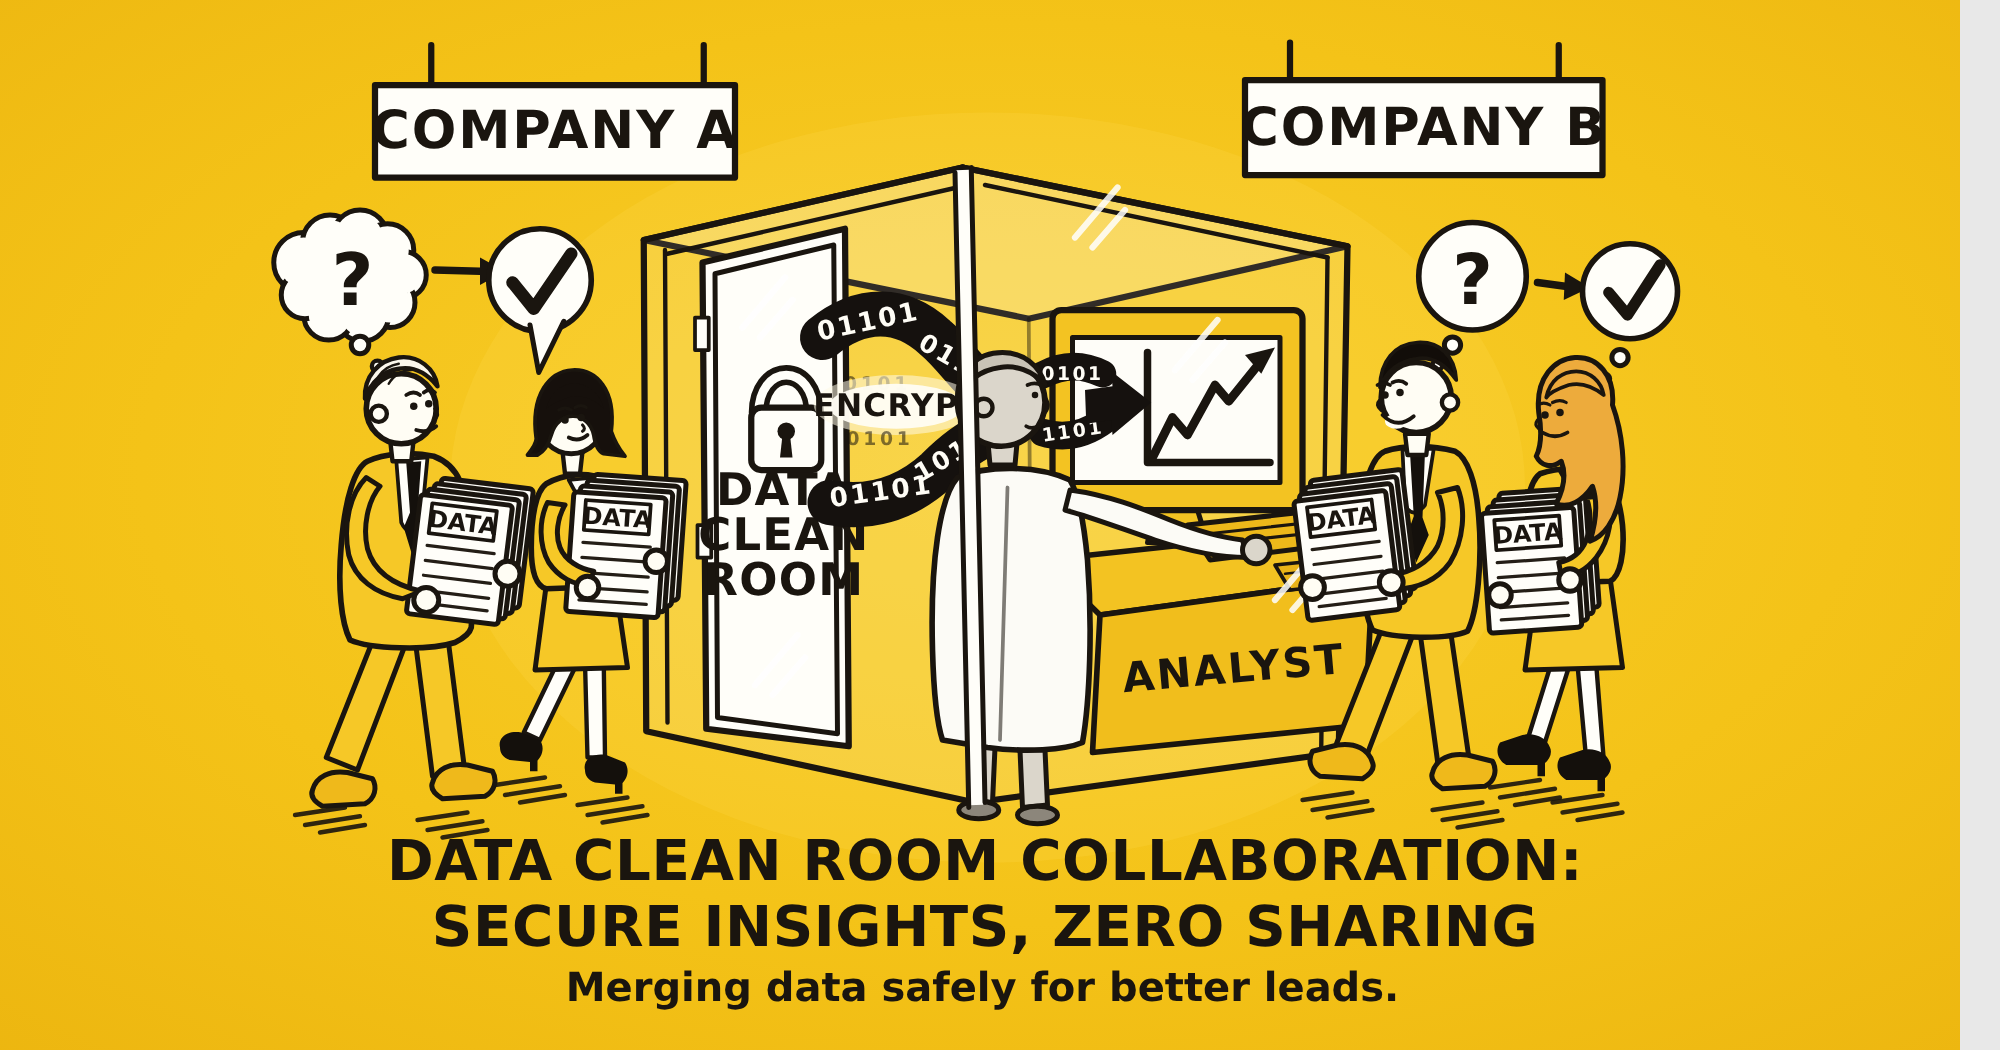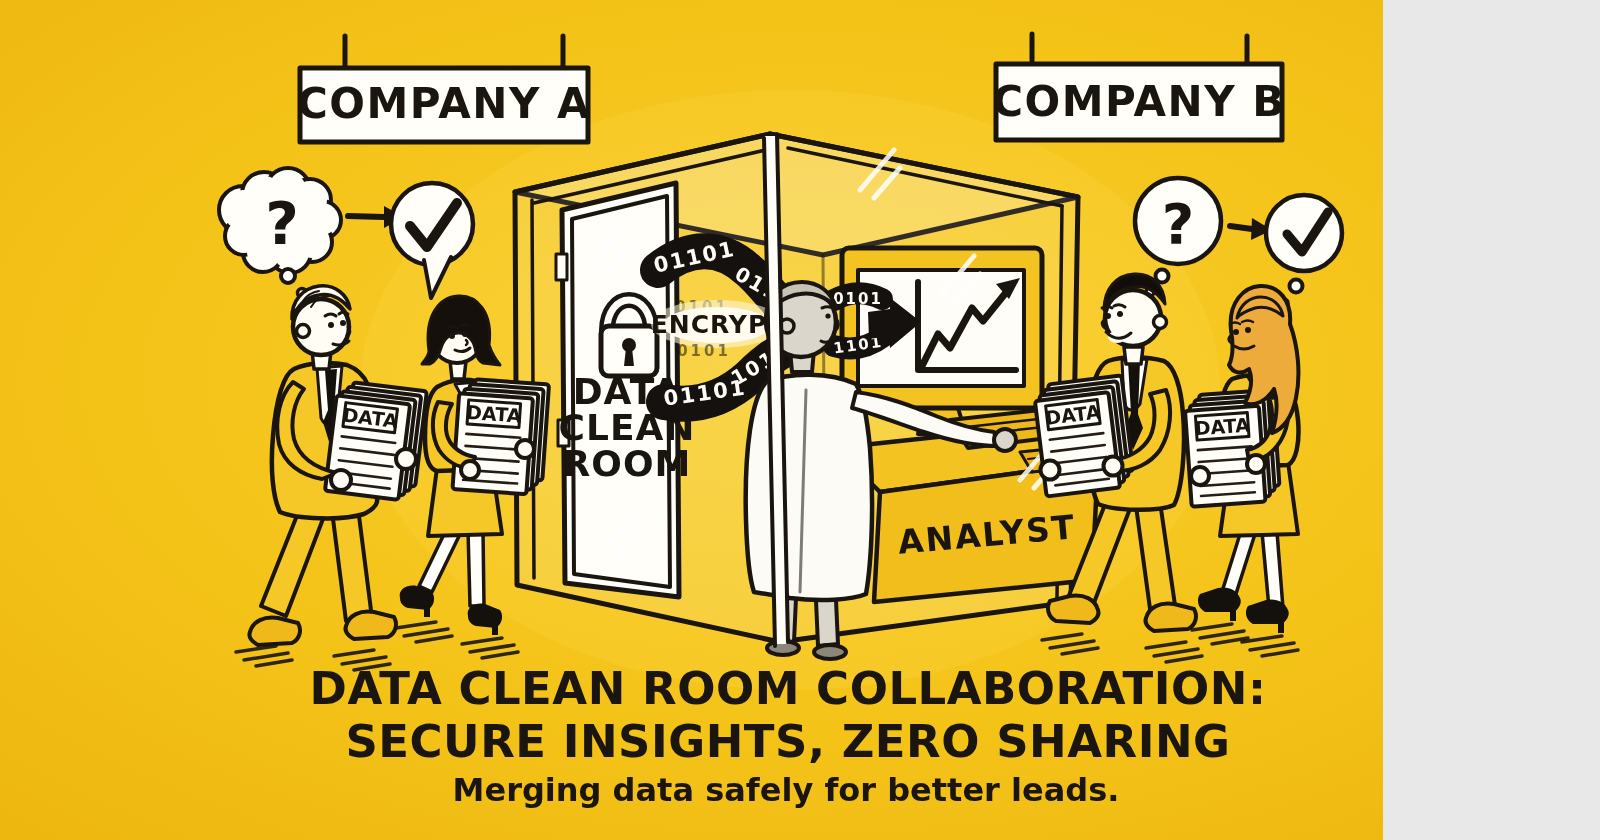--- a/index.html
+++ b/index.html
@@ -1,16 +1,16 @@
 <!DOCTYPE html>
 <html><head>
 <meta charset="utf-8">
 <style>
   html,body { margin:0; padding:0; background:#e8e8e8; }
-  .stage { position:relative; width:1383px; height:840px; overflow:hidden;
+  .stage { position:relative; width:1568px; height:840px; overflow:hidden;
            font-family:"DejaVu Sans", sans-serif; }
   svg { display:block; }
   svg text { font-family:"DejaVu Sans", sans-serif; fill:#1A150F; }
   .ink   { stroke:#1A150F; stroke-linejoin:round; stroke-linecap:round; }
   .white { fill:#FFFEF9; }
   .suit  { fill:#F6C827; }
   .skin  { fill:#FFFDF4; }
   .gray  { fill:#DBD6CB; }
   .ribbon{ fill:none; stroke:#15110E; stroke-linecap:round; }
   .btxt  { fill:#FFFDF6; font-weight:800; letter-spacing:2px; }

